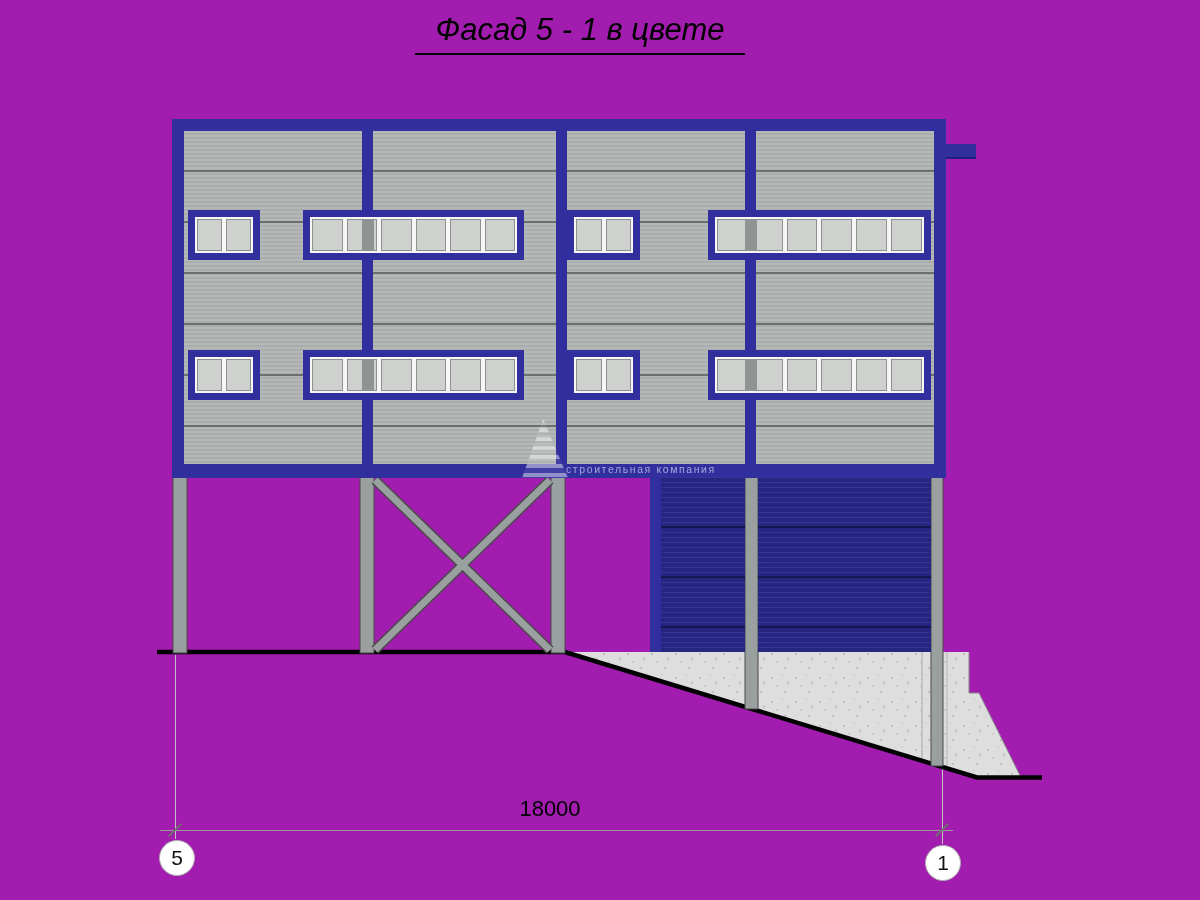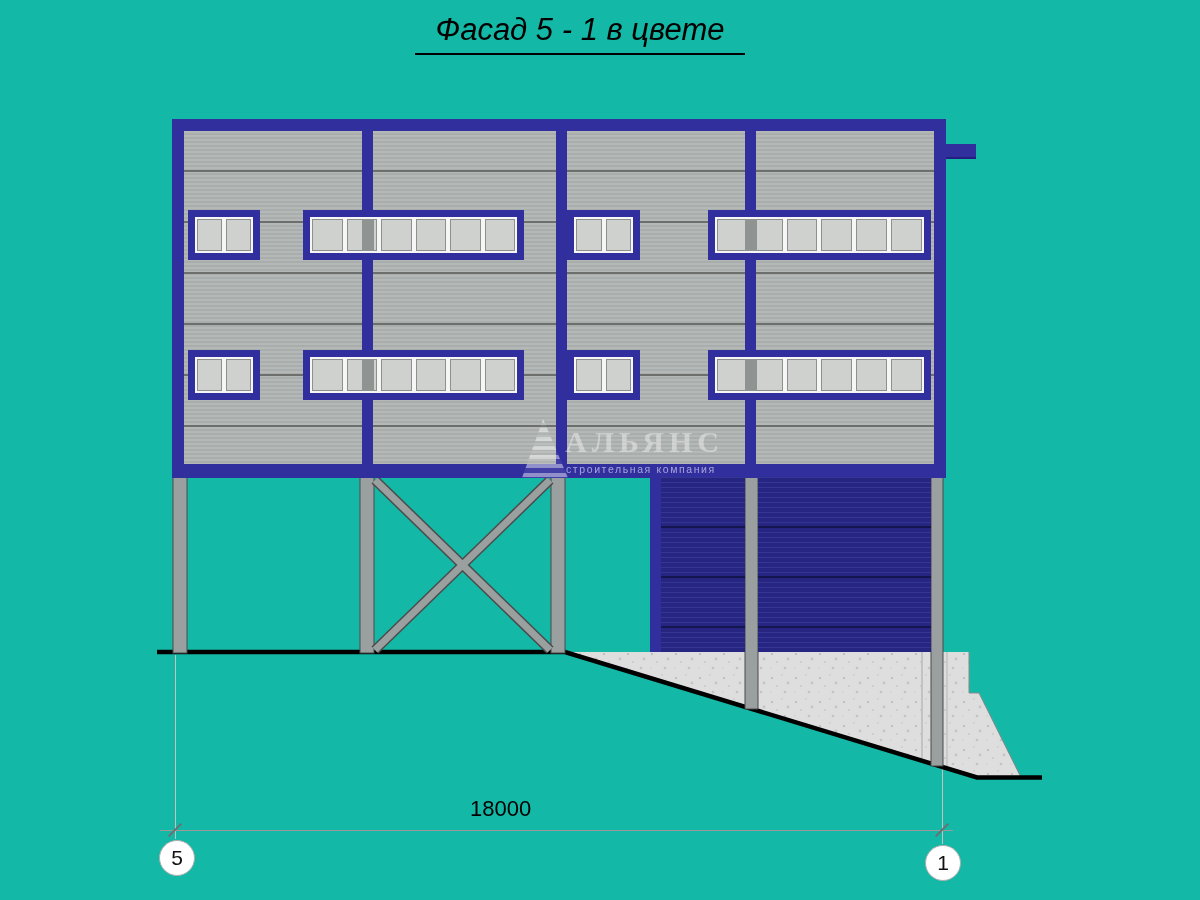--- a/index.html
+++ b/index.html
@@ -1,16 +1,16 @@
 <!DOCTYPE html>
 <html><head>
 <meta charset="utf-8">
 <style>
   html,body{margin:0;padding:0;background:#ffffff;}
-  #canvas{position:relative;width:1200px;height:900px;background:#14b8a6;overflow:hidden;
+  #canvas{position:relative;width:1200px;height:900px;background:#a21caf;overflow:hidden;
           font-family:"Liberation Sans",sans-serif;}
 
   
   .title{position:absolute;left:415px;top:12px;width:330px;text-align:center;
          font-style:italic;font-size:31px;font-weight:500;color:#000;
          padding-bottom:5px;border-bottom:2.5px solid #000;}
 
   
   #drawing-svg{position:absolute;left:0;top:0;z-index:1;}
 
@@ -48,21 +48,21 @@
   .door-2{left:758px;width:173px;}
   .seam{position:absolute;left:0;width:100%;height:2px;background:#15154f;}
 
   
   .dim-layer{position:absolute;left:0;top:0;width:1200px;height:900px;z-index:4;pointer-events:none;}
   .dim-line{position:absolute;left:160px;top:830px;width:793px;height:1px;background:#9a9a9a;}
   .tick{position:absolute;width:18px;height:2px;background:#6f6f6f;transform:rotate(-45deg);}
   .axis-circle{position:absolute;width:34px;height:34px;border-radius:50%;border:1.2px solid #aeaeae;
                background:#fff;display:flex;align-items:center;justify-content:center;
                font-size:21px;color:#111;}
-  .dim-value{position:absolute;left:470px;top:796px;width:160px;
+  .dim-value{position:absolute;left:470px;top:796px;width:160px;text-align:center;
              font-size:22px;color:#000;}
 </style>
 </head>
 <body>
 
 <div id="canvas">
 
   <div class="title">Фасад 5 - 1 в цвете</div>
 
   <svg id="drawing-svg" width="1200" height="900">
@@ -164,21 +164,20 @@
       <div class="mull-shadow" style="left:30px"></div>
     <div class="pane"></div>
         <div class="pane"></div>
         <div class="pane"></div>
         <div class="pane"></div>
         <div class="pane"></div>
         <div class="pane"></div>
       </div>
 
     <div class="wm-tri"></div>
-    <div class="wm-name">АЛЬЯНС</div>
     <div class="wm-sub">строительная компания</div>
   </div>
 
   <div class="roof-bracket"></div>
 
   <div class="garage-jamb"></div>
   <div class="door door-1">
     <div class="seam" style="top:49px"></div>
     <div class="seam" style="top:99px"></div>
     <div class="seam" style="top:149px"></div>

